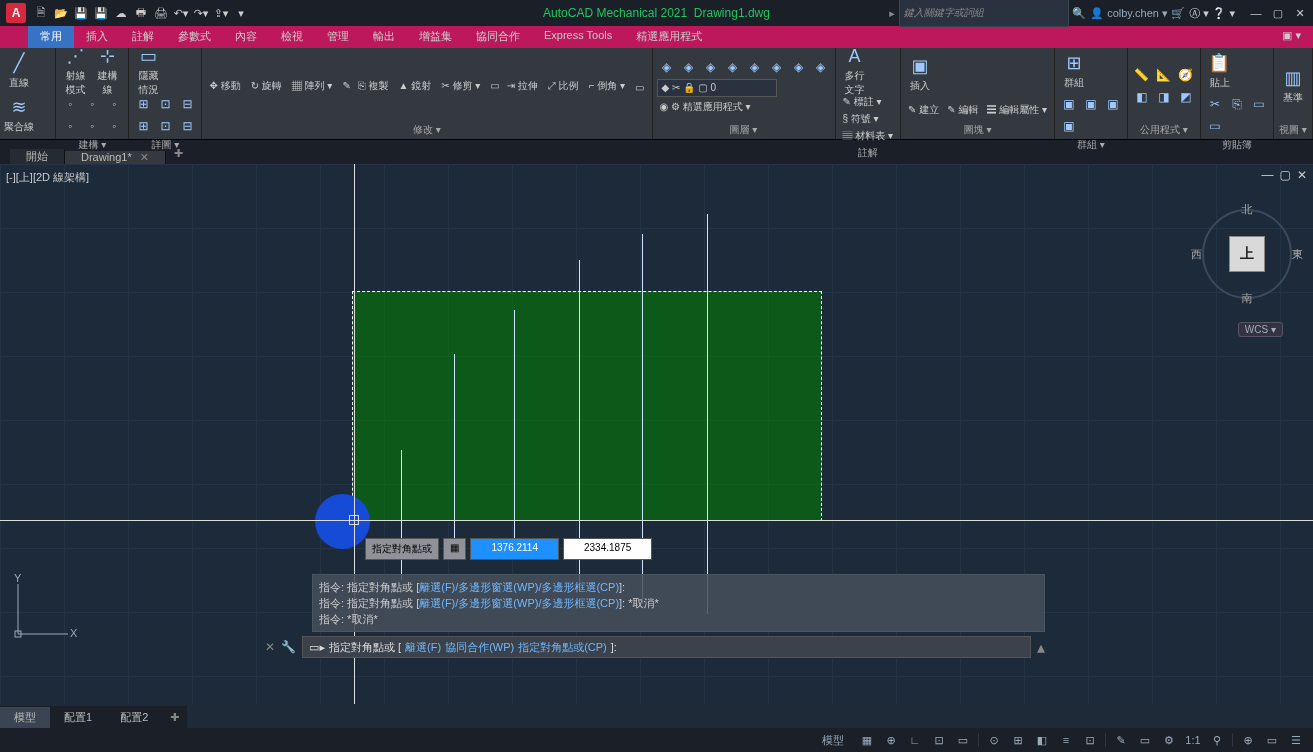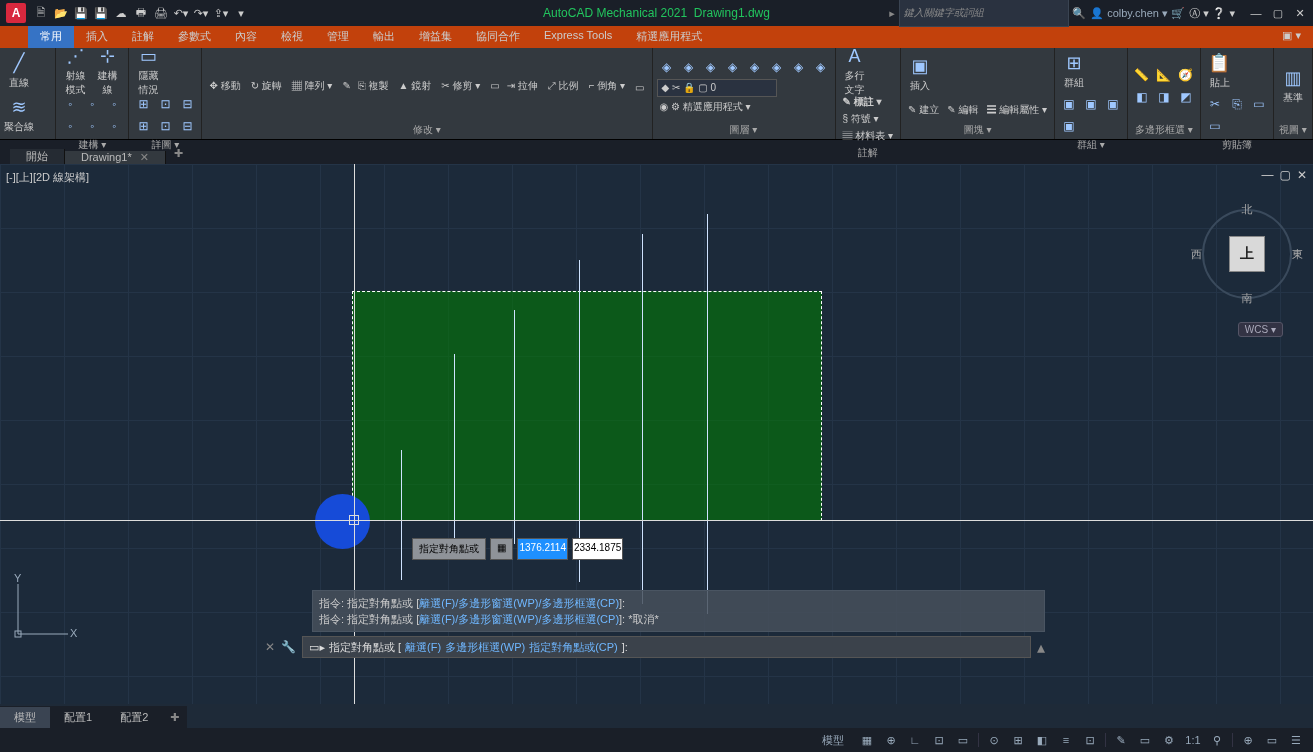--- a/index.html
+++ b/index.html
@@ -11,21 +11,21 @@
 .titlebar .qat { display:flex; gap:2px; }
 .titlebar .qat .qbtn { width:18px; height:18px; display:flex; align-items:center; justify-content:center; color:#ccc; font-size:11px; cursor:pointer; }
 .titlebar .title-text { position:absolute; left:50%; transform:translateX(-50%); color:#22c55e; font-size:12px; }
 .titlebar .title-right { margin-left:auto; display:flex; align-items:center; gap:4px;}
 .titlebar .search-box { width:170px; height:28px; background:#2a3240; border:1px solid #3a4452; font-size:10px; color:#888; padding:0 4px; display:flex; align-items:center;font-style:italic; }
 .titlebar .user { color:#9ab; font-size:11px; display:flex; align-items:center; gap:3px;}
 .titlebar .winctl { display:flex; gap:8px; margin-left:10px; }
 .titlebar .winctl span { width:14px; text-align:center; cursor:pointer; color:#ccc;}
 
 
-.menutabs { height: 22px; background:#c2410c; display:flex; font-size:11px; padding-left:28px; }
+.menutabs { height: 22px; background:#be185d; display:flex; font-size:11px; padding-left:28px; }
 .menutabs .mt { padding: 3px 12px; color:#ccc; cursor:pointer; }
 .menutabs .mt.active { background:#3673c5; color:#fff; }
 
 
 .ribbon { height:92px; background:#33393f; display:flex; border-bottom:1px solid #000; }
 .rpanel { border-right:1px solid #222; display:flex; flex-direction:column; justify-content:space-between; padding:2px 4px 0 4px; }
 .rpanel .tools { flex:1; display:flex; align-items:center; gap:2px; flex-wrap:wrap; }
 .rpanel .label { font-size:10px; color:#aaa; text-align:center; padding:2px 0; border-top:0; white-space:nowrap;}
 .ribbon .ico { width:20px; height:20px; display:flex; align-items:center; justify-content:center; color:#9fc8ff; font-size:12px;}
 .ribbon .bigico { width:30px; height:42px; display:flex; flex-direction:column; align-items:center; justify-content:center; color:#ccc; font-size:10px; text-align:center; gap:2px;}
@@ -51,23 +51,23 @@
 
 .sel-rect { position:absolute; left:352px; top:127px; width:470px; height:230px; background:rgba(0,128,0,.55); border:1px dashed #fff; }
 
 .vline { position:absolute; width:1px; background:#cfe3ff; }
 
 .cross-h { position:absolute; left:0; right:0; height:1px; background:#ddd; top:356px;}
 .cross-v { position:absolute; top:0; bottom:0; width:1px; background:#ddd; left:354px;}
 .pickbox { position:absolute; left:349px; top:351px; width:10px; height:10px; border:1px solid #ddd;}
 .blue-dot { position:absolute; left:315px; top:330px; width:55px; height:55px; background:#164bd8; border-radius:50%;}
 
-.dyn { position:absolute; left:365px; top:374px; display:flex; gap:4px; font-size:10px;margin-left:47px;}
+.dyn { position:absolute; left:365px; top:374px; display:flex; gap:4px; font-size:10px;}
 .dyn .lab { background:#8f9399; color:#000; padding:3px 6px; border:1px solid #555;}
-.dyn .inp { background:#fff; color:#000; padding:3px 1px; border:1px solid #555;}
+.dyn .inp { background:#fff; color:#000; padding:3px 20px; border:1px solid #555;}
 .dyn .inp.sel { background:#1e90ff; color:#fff;}
 
 .viewcube { position:absolute; right:16px; top:40px; width:100px; height:100px; display:flex; align-items:center; justify-content:center;}
 .viewcube .ring { position:absolute; width:90px; height:90px; border:2px solid #3a4a5c; border-radius:50%;}
 .viewcube .face { width:36px; height:36px; background:#d9d9d9; color:#222; display:flex; align-items:center; justify-content:center; font-size:14px; font-weight:bold; border:1px solid #888;}
 .viewcube .dir { position:absolute; color:#aaa; font-size:11px;}
 .viewcube .n{top:-2px;left:50%;transform:translateX(-50%);} .viewcube .s{bottom:-2px;left:50%;transform:translateX(-50%);} .viewcube .w{left:-6px;top:50%;transform:translateY(-50%);} .viewcube .e{right:-6px;top:50%;transform:translateY(-50%);}
 .wcs-badge{position:absolute; right:30px; top:158px; font-size:10px; background:#334; color:#aab; padding:1px 6px; border:1px solid #556; border-radius:3px;}
 
 .ucs { position:absolute; left:8px; bottom:60px; color:#9ab; font-size:11px;}
@@ -251,21 +251,21 @@
       </div>
       <div class="label">圖層 ▾</div>
     </div>
     <div class="rpanel">
       <div class="tools">
         <div class="bigico">
           <span style="font-size:18px;color:#9fc8ff;">A</span>
           <span>多行<br>文字</span>
         </div>
         <div style="display: flex; flex-direction: column; gap: 1px;">
-          <div style="display: flex; gap: 4px; font-weight: bold;">
+          <div style="display: flex; gap: 4px;">
             <div class="txtbtn">✎ 標註 ▾</div>
           </div>
           <div style="display: flex; gap: 4px;">
             <div class="txtbtn">§ 符號 ▾</div>
           </div>
           <div style="display: flex; gap: 4px;">
             <div class="txtbtn">▤ 材料表 ▾</div>
           </div>
         </div>
       </div>
@@ -310,21 +310,21 @@
       <div class="tools">
         <div style="display: grid; grid-template-columns: repeat(3, 20px); gap: 2px;">
           <div class="ico">📏</div>
           <div class="ico">📐</div>
           <div class="ico">🧭</div>
           <div class="ico">◧</div>
           <div class="ico">◨</div>
           <div class="ico">◩</div>
         </div>
       </div>
-      <div class="label">多邊形框選 ▾</div>
+      <div class="label">公用程式 ▾</div>
     </div>
     <div class="rpanel">
       <div class="tools">
         <div class="bigico">
           <span style="font-size:18px;color:#9fc8ff;">📋</span>
           <span>貼上</span>
         </div>
         <div style="display: grid; grid-template-columns: repeat(3, 20px); gap: 2px;">
           <div class="ico">✂</div>
           <div class="ico">⎘</div>
@@ -398,30 +398,31 @@
       <line x1="10" y1="60" x2="60" y2="60" stroke="#9ab" stroke-width="1"></line>
       <text x="6" y="8" fill="#9ab" font-size="11">Y</text>
       <text x="62" y="63" fill="#9ab" font-size="11">X</text>
       <rect x="7" y="57" width="6" height="6" fill="none" stroke="#9ab"></rect>
     </svg>
   </div>
 
   <div class="cmd-hist" id="cmdhist">
       <div>指令: 指定對角點或 [<span class="kw">籬選(F)/多邊形窗選(WP)/多邊形框選(CP)</span>]:</div>
       <div>指令: 指定對角點或 [<span class="kw">籬選(F)/多邊形窗選(WP)/多邊形框選(CP)</span>]: *取消*</div>
+      <div>指令: *取消*</div>
     </div>
 
   <div class="cmdline-row">
     <span class="handle">✕</span>
     <span class="gear">🔧</span>
     <div class="cmdline">
       <span>▭<span>▸</span></span>
       <span>指定對角點或 [</span>
       <span class="kw">籬選(F)</span>
-      <span class="kw">多邊形框選(WP)</span>
+      <span class="kw">協同合作(WP)</span>
       <span class="kw">指定對角點或(CP)</span>
       <span>]:</span>
     </div>
     <span style="color:#888;">▴</span>
   </div>
 </div>
 
 <div class="layout-tabs" id="layouttabs">
     <div class="lt active">模型</div>
     <div class="lt">配置1</div>

